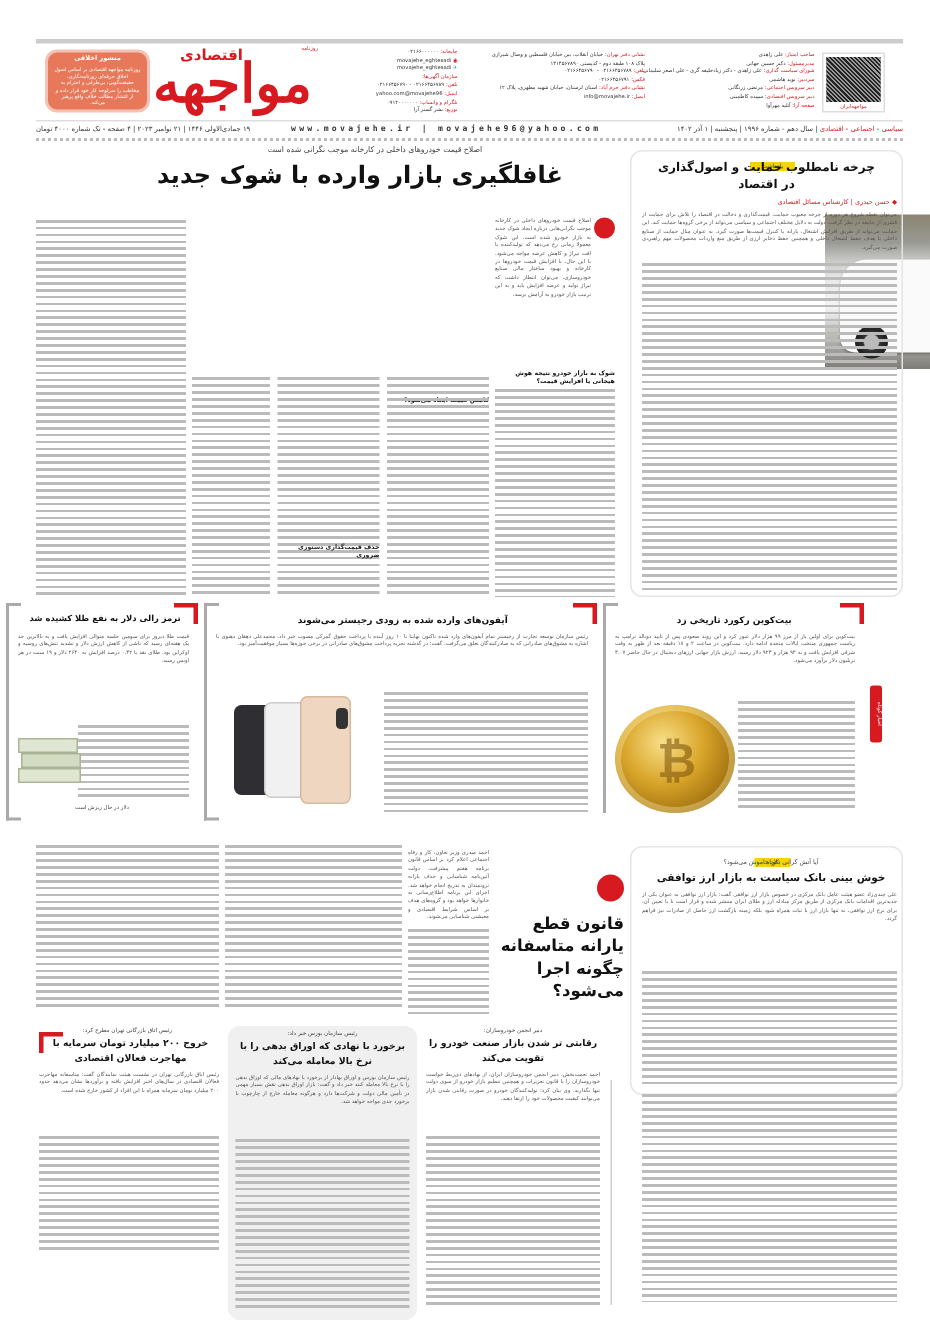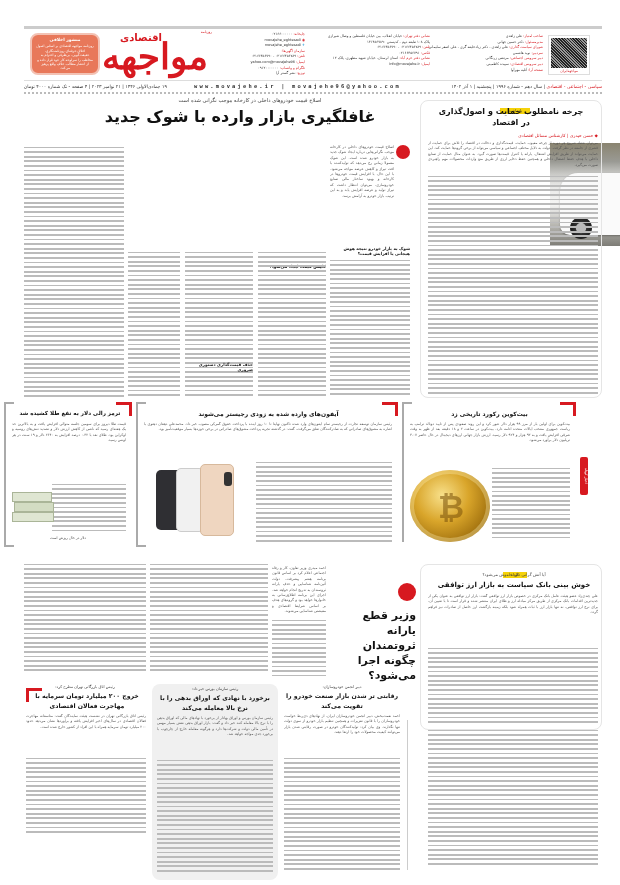--- a/index.html
+++ b/index.html
@@ -190,21 +190,21 @@
   <span class="kicker-label">کوتاه</span>
 </div>
 <div class="abs" style="left:430px; top:572px; width:168px; font-size:4.2px; color:#444; text-align:center;">آیا آتش گرانی دلار خاموش می‌شود؟</div>
 <div class="abs hl" style="left:430px; top:581px; width:168px; font-size:7px;">خوش بینی بانک سیاست به بازار ارز توافقی</div>
 <div class="abs txt" style="left:428px; top:594px; width:170px; height:50px;">علی چندی‌زاد عضو هیئت عامل بانک مرکزی در خصوص بازار ارز توافقی گفت: بازار ارز توافقی به عنوان یکی از جدیدترین اقدامات بانک مرکزی از طریق مرکز مبادله ارز و طلای ایران منتشر شده و قرار است تا با تعیین آن، برای نرخ ارز توافقی، نه تنها بازار ارز با ثبات همراه شود بلکه زمینه بازگشت ارز حاصل از صادرات نیز فراهم گردد.</div>
 <div class="abs txt txt-fill" style="left:428px; top:646px; width:170px; height:80px;"></div>
 <div class="abs txt txt-fill" style="left:428px; top:728px; width:170px; height:140px;"></div>
 <div class="abs" style="left:407px; top:720px; width:1px; height:150px; background:#ccc;"></div>
 
 <div class="abs" style="left:398px; top:583px; width:18px; height:18px; border-radius:50%; background:#d71920;"></div>
-<div class="abs" style="left:330px; top:608px; width:86px; font-size:11px; line-height:15px; font-weight:bold; color:#111;">وزیر قطع یارانه ثروتمندان چگونه اجرا می‌شود؟</div>
+<div class="abs" style="left:330px; top:608px; width:86px; font-size:11px; line-height:15px; font-weight:bold; color:#111;">قانون قطع یارانه متاسفانه چگونه اجرا می‌شود؟</div>
 <div class="abs txt" style="left:272px; top:566px; width:54px; height:50px;">احمد میدری وزیر تعاون، کار و رفاه اجتماعی اعلام کرد بر اساس قانون برنامه هفتم پیشرفت، دولت آئین‌نامه شناسایی و حذف یارانه ثروتمندان به تدریج انجام خواهد شد. اجرای این برنامه اطلاع‌رسانی به خانوارها خواهد بود و گروه‌های هدف بر اساس شرایط اقتصادی و معیشتی شناسایی می‌شوند.</div>
 <div class="abs txt txt-fill" style="left:272px; top:618px; width:54px; height:58px;"></div>
 <div class="abs txt txt-fill" style="left:150px; top:562px; width:118px; height:112px;"></div>
 <div class="abs txt txt-fill" style="left:24px; top:562px; width:122px; height:112px;"></div>
 
 <div class="abs" style="left:205px; top:676px; width:60px; text-align:center;">
   <span class="bottom-label">گوناگون اقتصاد</span>
 </div>
 
 <div class="abs" style="left:282px; top:684px; width:120px; height:190px;">

